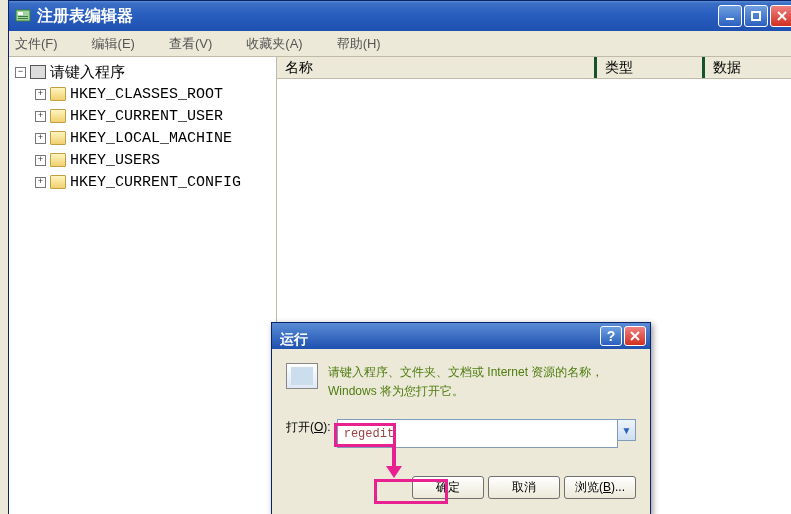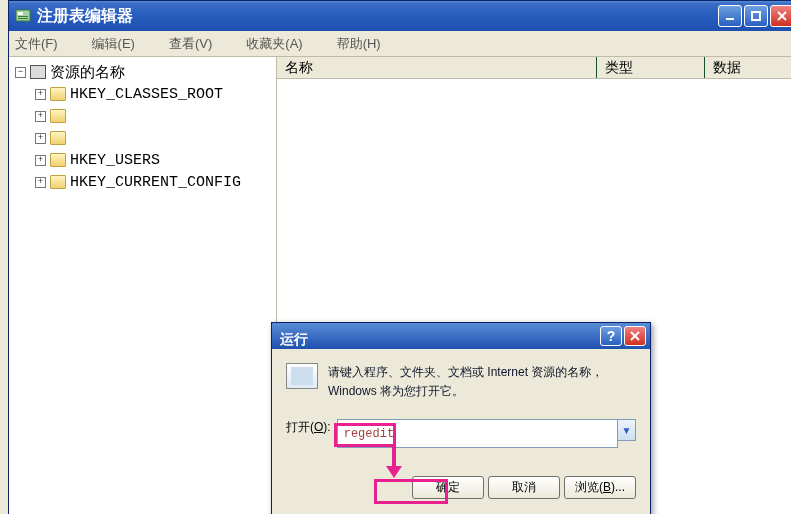--- a/index.html
+++ b/index.html
@@ -110,21 +110,21 @@
   }
   .list-header {
     height: 22px;
     display: flex;
     background: #ece9d8;
     border-bottom: 1px solid #c0bba8;
     font-size: 14px;
   }
   .list-header .col {
     padding: 2px 8px;
-    border-right: 1px solid #14532d;
+    border-right: 3px solid #14532d;
   }
   .col-name { flex: 0 0 320px; }
   .col-type { flex: 0 0 108px; }
   .col-data { flex: 1; }
   
   .run-dialog {
     position: absolute;
     left: 271px;
     top: 322px;
     width: 380px;
@@ -167,21 +167,21 @@
     background: linear-gradient(to bottom,#fff,#dfe8f5);
     position: relative;
     margin-right: 10px;
     flex-shrink:0;
   }
   .run-app-icon::after{
     content:"";
     position:absolute;left:4px;top:3px;right:4px;bottom:3px;
     background:#cde;
   }
-  .run-desc { line-height: 1.6; color:#0f172a; }
+  .run-desc { line-height: 1.6; color:#4d7c0f; }
   .open-row { display:flex; align-items:flex-start; }
   .open-label { margin-right: 6px; }
   .open-input-wrap {
     flex: 1;
     display:flex;
   }
   .open-input {
     flex:1;
     height: 29px;
     border: 1px solid #7f9db9;
@@ -269,34 +269,36 @@
     <span class="menu-item">查看(V)</span>
     <span class="menu-item">收藏夹(A)</span>
     <span class="menu-item">帮助(H)</span>
   </div>
 
   <div class="content">
     <div class="tree-pane">
       <div class="tree-row" style="padding-left:4px">
         <span class="expander">−</span>
         <span class="tree-icon pc-icon"></span>
-        <span>资源的名称</span>
+        <span>请键入程序</span>
       </div>
       <div class="tree-row" style="padding-left:24px">
         <span class="expander">+</span>
         <span class="tree-icon folder-icon"></span>
         <span>HKEY_CLASSES_ROOT</span>
       </div>
       <div class="tree-row" style="padding-left:24px">
         <span class="expander">+</span>
         <span class="tree-icon folder-icon"></span>
-      </div>
-      <div class="tree-row" style="padding-left:24px">
-        <span class="expander">+</span>
-        <span class="tree-icon folder-icon"></span>
+        <span>HKEY_CURRENT_USER</span>
+      </div>
+      <div class="tree-row" style="padding-left:24px">
+        <span class="expander">+</span>
+        <span class="tree-icon folder-icon"></span>
+        <span>HKEY_LOCAL_MACHINE</span>
       </div>
       <div class="tree-row" style="padding-left:24px">
         <span class="expander">+</span>
         <span class="tree-icon folder-icon"></span>
         <span>HKEY_USERS</span>
       </div>
       <div class="tree-row" style="padding-left:24px">
         <span class="expander">+</span>
         <span class="tree-icon folder-icon"></span>
         <span>HKEY_CURRENT_CONFIG</span>

